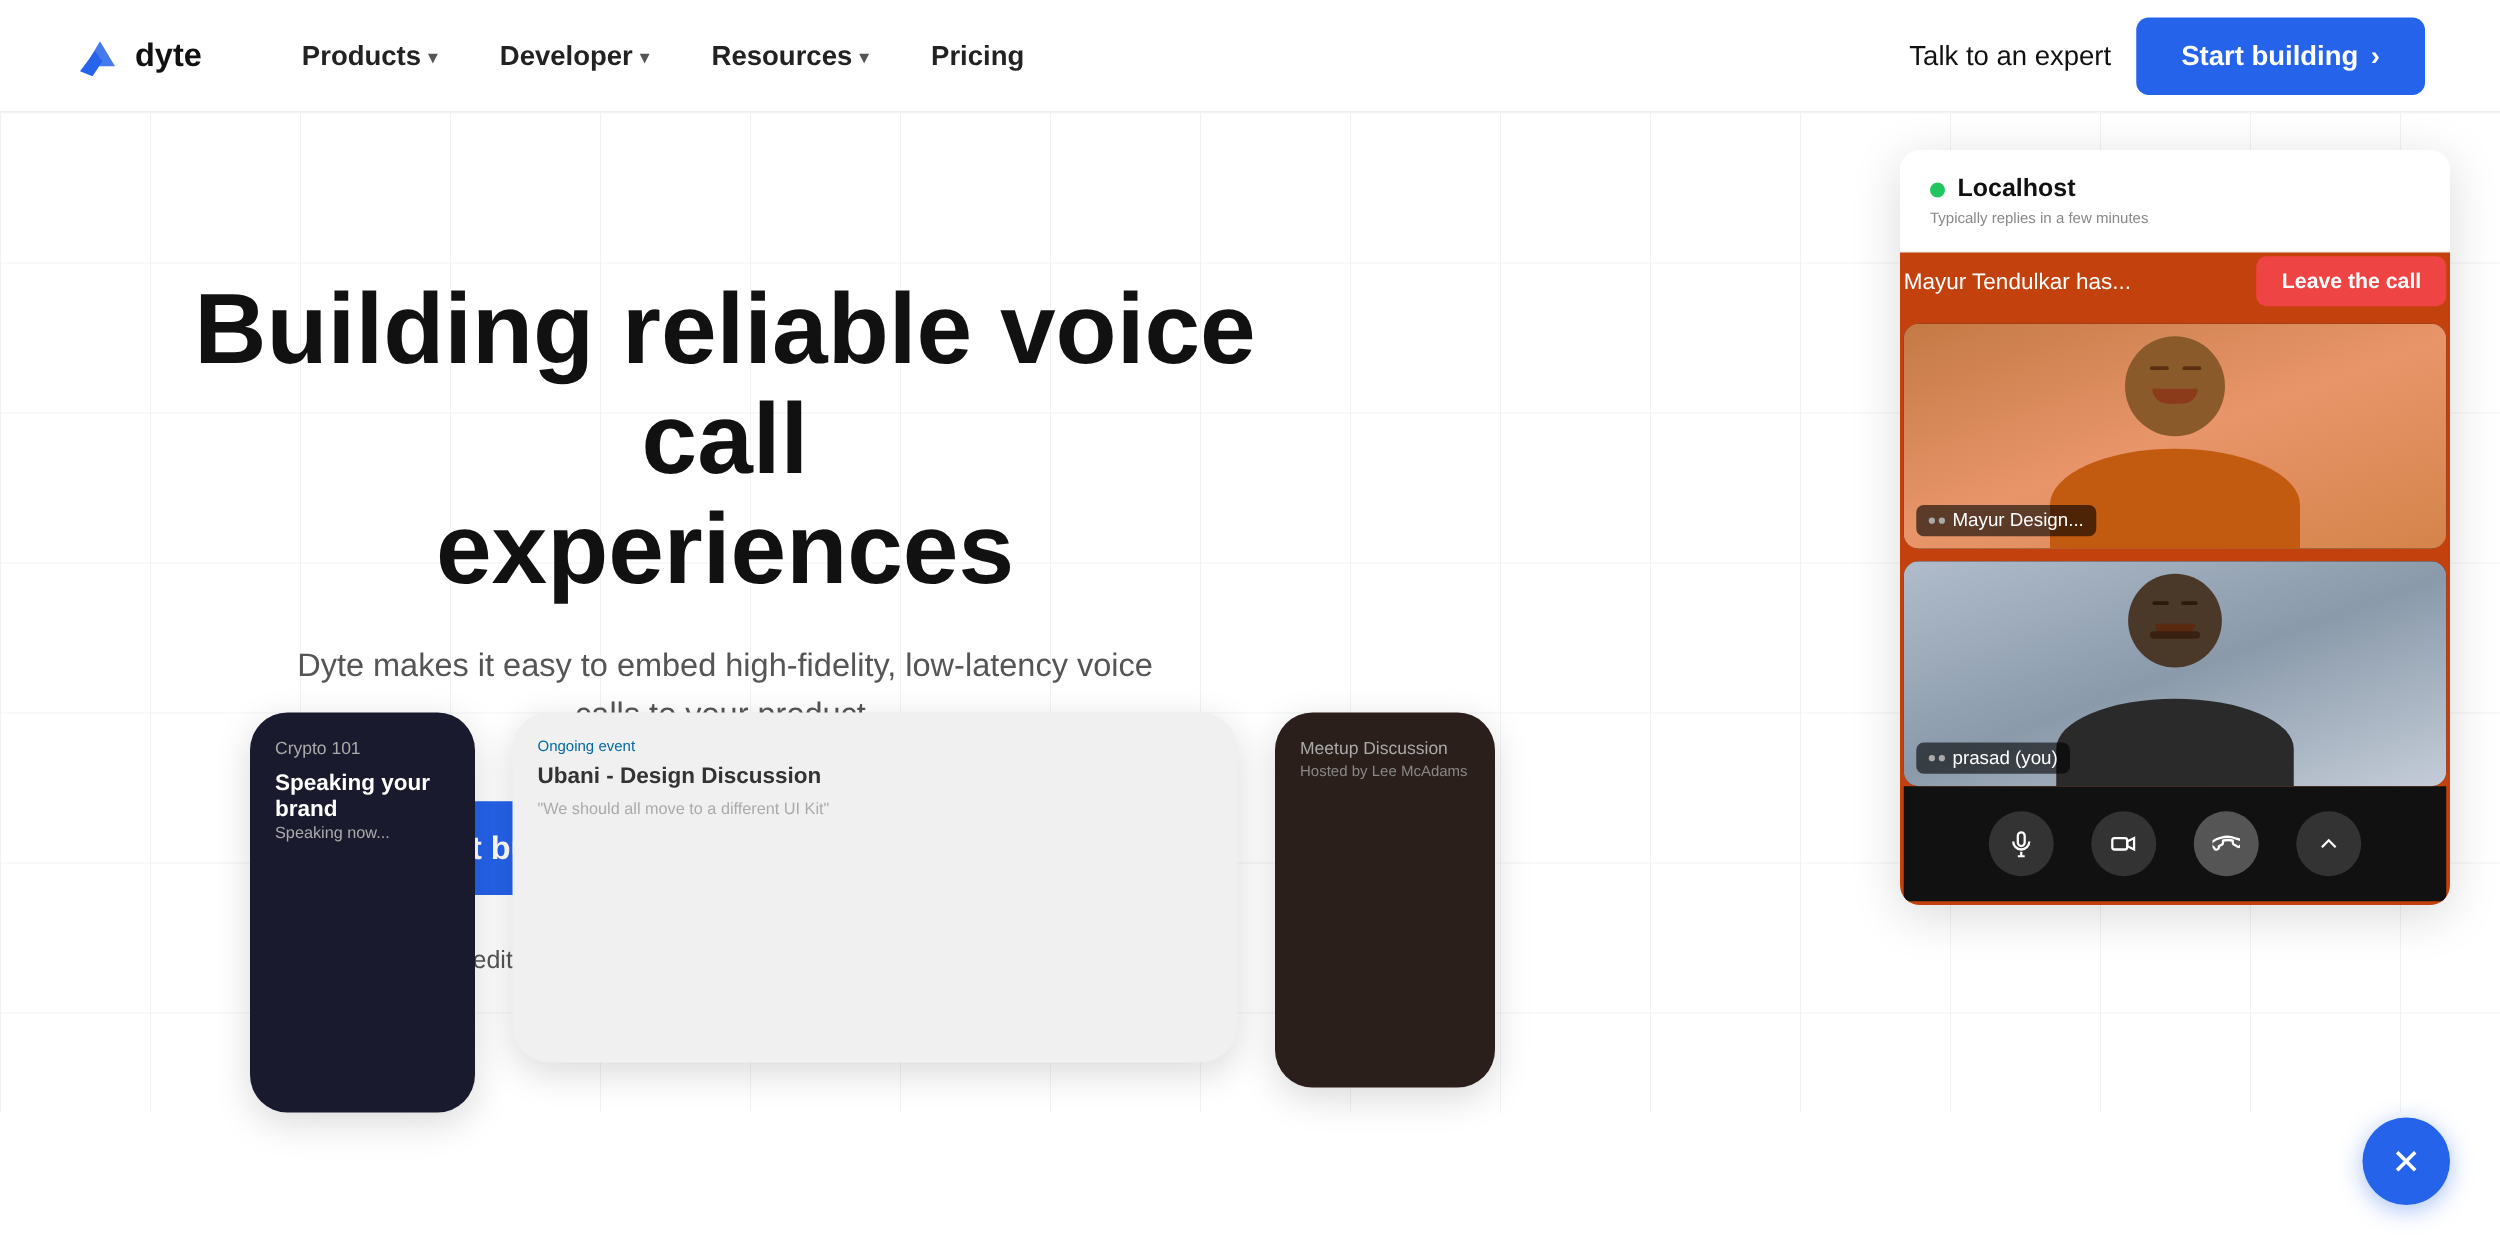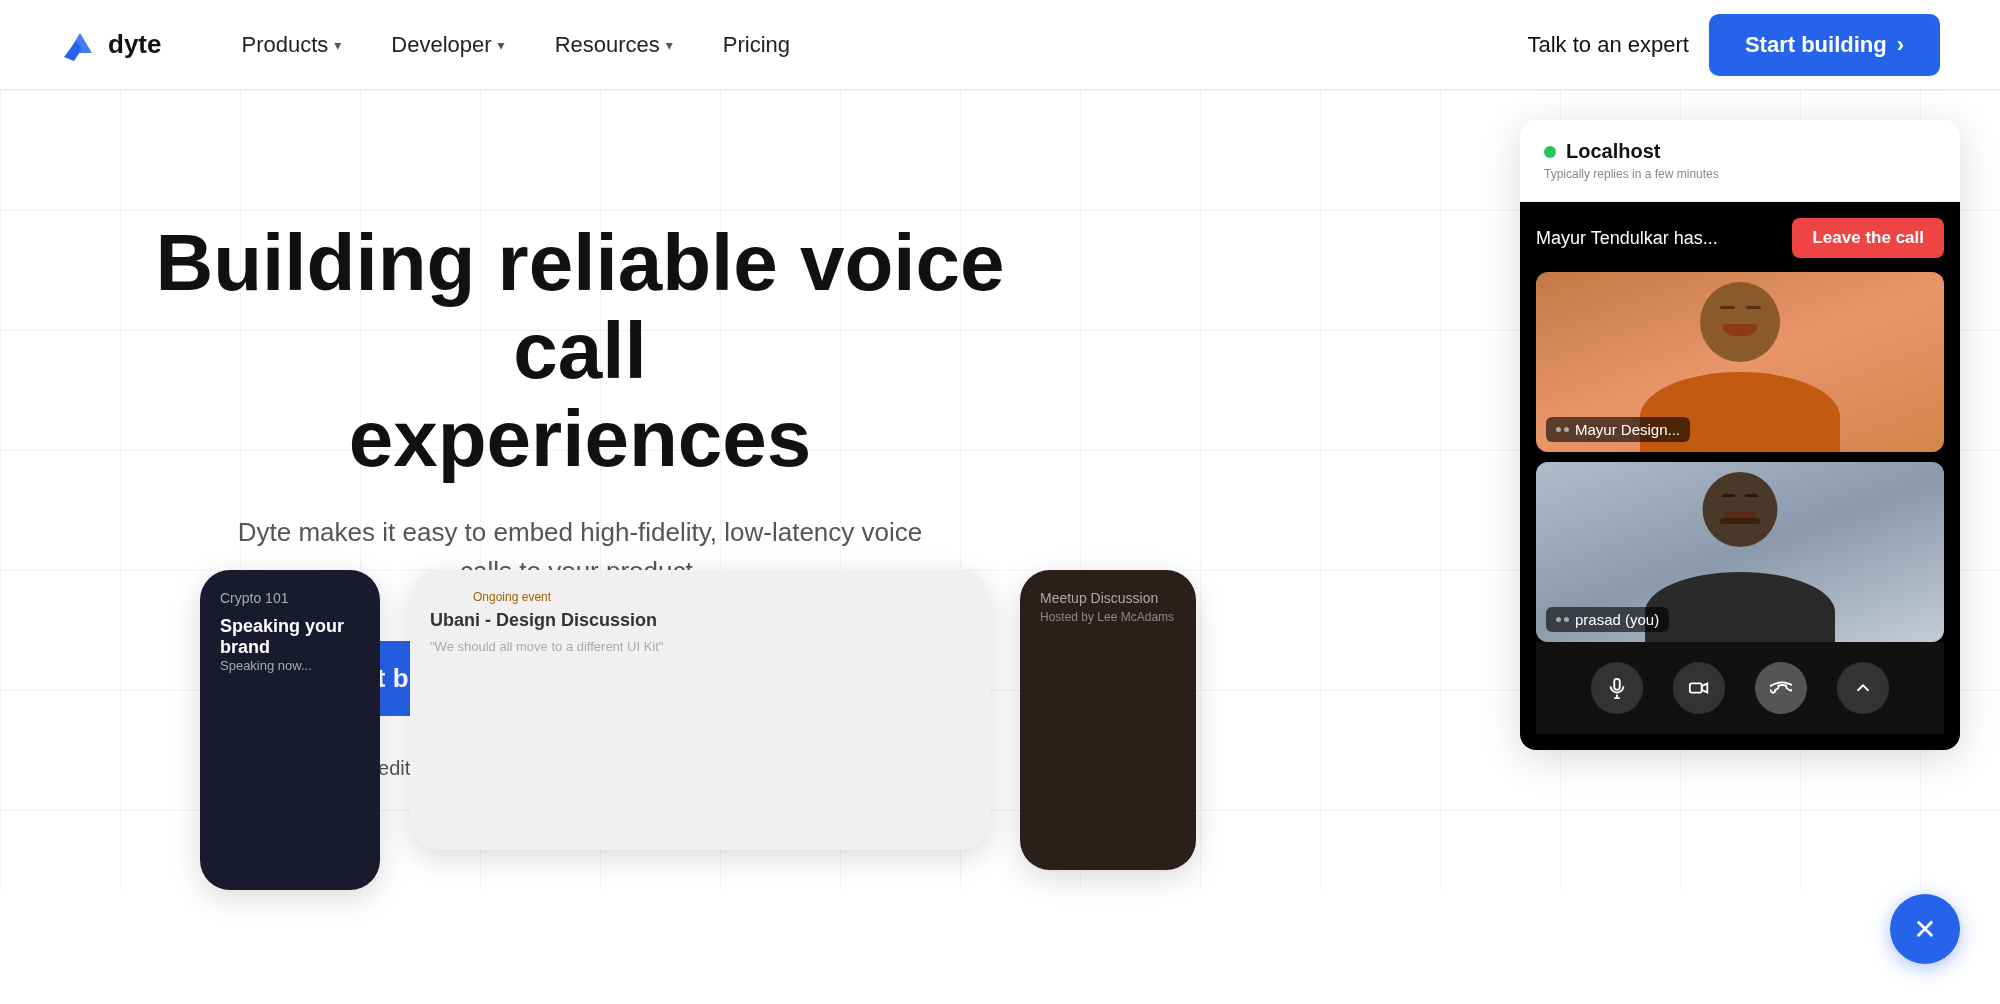--- a/index.html
+++ b/index.html
@@ -6,21 +6,21 @@
     body { font-family: -apple-system, BlinkMacSystemFont, 'Segoe UI', sans-serif; background: #fff; overflow-x: hidden; width: 2000px; min-height: 1004px; }
 
     
     nav {
       display: flex; align-items: center; padding: 0 60px; height: 90px;
       border-bottom: 1px solid #e8e8e8; background: #fff; position: relative; z-index: 10;
     }
     .nav-logo { display: flex; align-items: center; gap: 8px; margin-right: 60px; text-decoration: none; }
     .nav-logo-icon { width: 40px; height: 40px; }
     .nav-logo-text { font-size: 26px; font-weight: 700; color: #111; }
-    .nav-links { display: flex; align-items: flex-start; gap: 10px; flex: 1; }
+    .nav-links { display: flex; align-items: flex-start; gap: 10px; flex: 1; font-weight: bold; }
     .nav-link {
       font-size: 22px; color: #222; text-decoration: none; padding: 10px 20px;
       display: flex; align-items: center; gap: 6px; cursor: pointer;
     }
     .chevron { font-size: 14px; color: #555; }
     .nav-actions { display: flex; align-items: center; gap: 20px; }
     .talk-expert-link {
       font-size: 22px; color: #111; text-decoration: none; font-weight: 500; cursor: pointer;
     }
     .start-building-btn {
@@ -85,21 +85,21 @@
       margin-top: 10px;
     }
     .widget-header {
       padding: 20px 24px; background: #fff; border-bottom: 1px solid #f0f0f0;
     }
     .widget-host { display: flex; align-items: center; gap: 10px; }
     .widget-host-dot { width: 12px; height: 12px; background: #22c55e; border-radius: 50%; display: inline-block; }
     .widget-host-name { font-size: 20px; font-weight: 700; color: #111; }
     .widget-host-sub { font-size: 12px; color: #888; margin-top: 4px; }
 
-    .call-body { background: #000000; padding: 16px; }
+    .call-body { background: #c2410c; padding: 3px; }
     .call-top-bar {
       display: flex; align-items: center; justify-content: space-between;
       margin-bottom: 14px;
     }
     .caller-name { font-size: 18px; color: #fff; }
     .leave-btn {
       background: #ef4444; color: #fff; border: none; border-radius: 8px;
       padding: 10px 20px; font-size: 17px; font-weight: 600; cursor: pointer;
     }
 
@@ -310,21 +310,21 @@
   <div class="bottom-phones">
     <div class="phone-mockup phone-dark">
       <div class="phone-inner">
         <div class="phone-header">Crypto 101</div>
         <div class="phone-title">Speaking your brand</div>
         <div class="phone-sub">Speaking now...</div>
       </div>
     </div>
     <div class="phone-mockup phone-light">
       <div class="phone-inner" style="color:#333;">
-        <div style="font-size:12px;color:#a16207;margin-bottom:6px;margin-left:43px;">Ongoing event</div>
+        <div style="font-size:12px;color:#0369a1;margin-bottom:6px;">Ongoing event</div>
         <div style="font-size:18px;font-weight:700;">Ubani - Design Discussion</div>
         <div style="font-size:13px;color:#aaa;margin-top:8px;">"We should all move to a different UI Kit"</div>
       </div>
     </div>
     <div class="phone-mockup phone-dark2">
       <div class="phone-inner">
         <div style="font-size:14px;color:#aaa;">Meetup Discussion</div>
         <div style="font-size:12px;color:#888;margin-top:4px;">Hosted by Lee McAdams</div>
       </div>
     </div>

